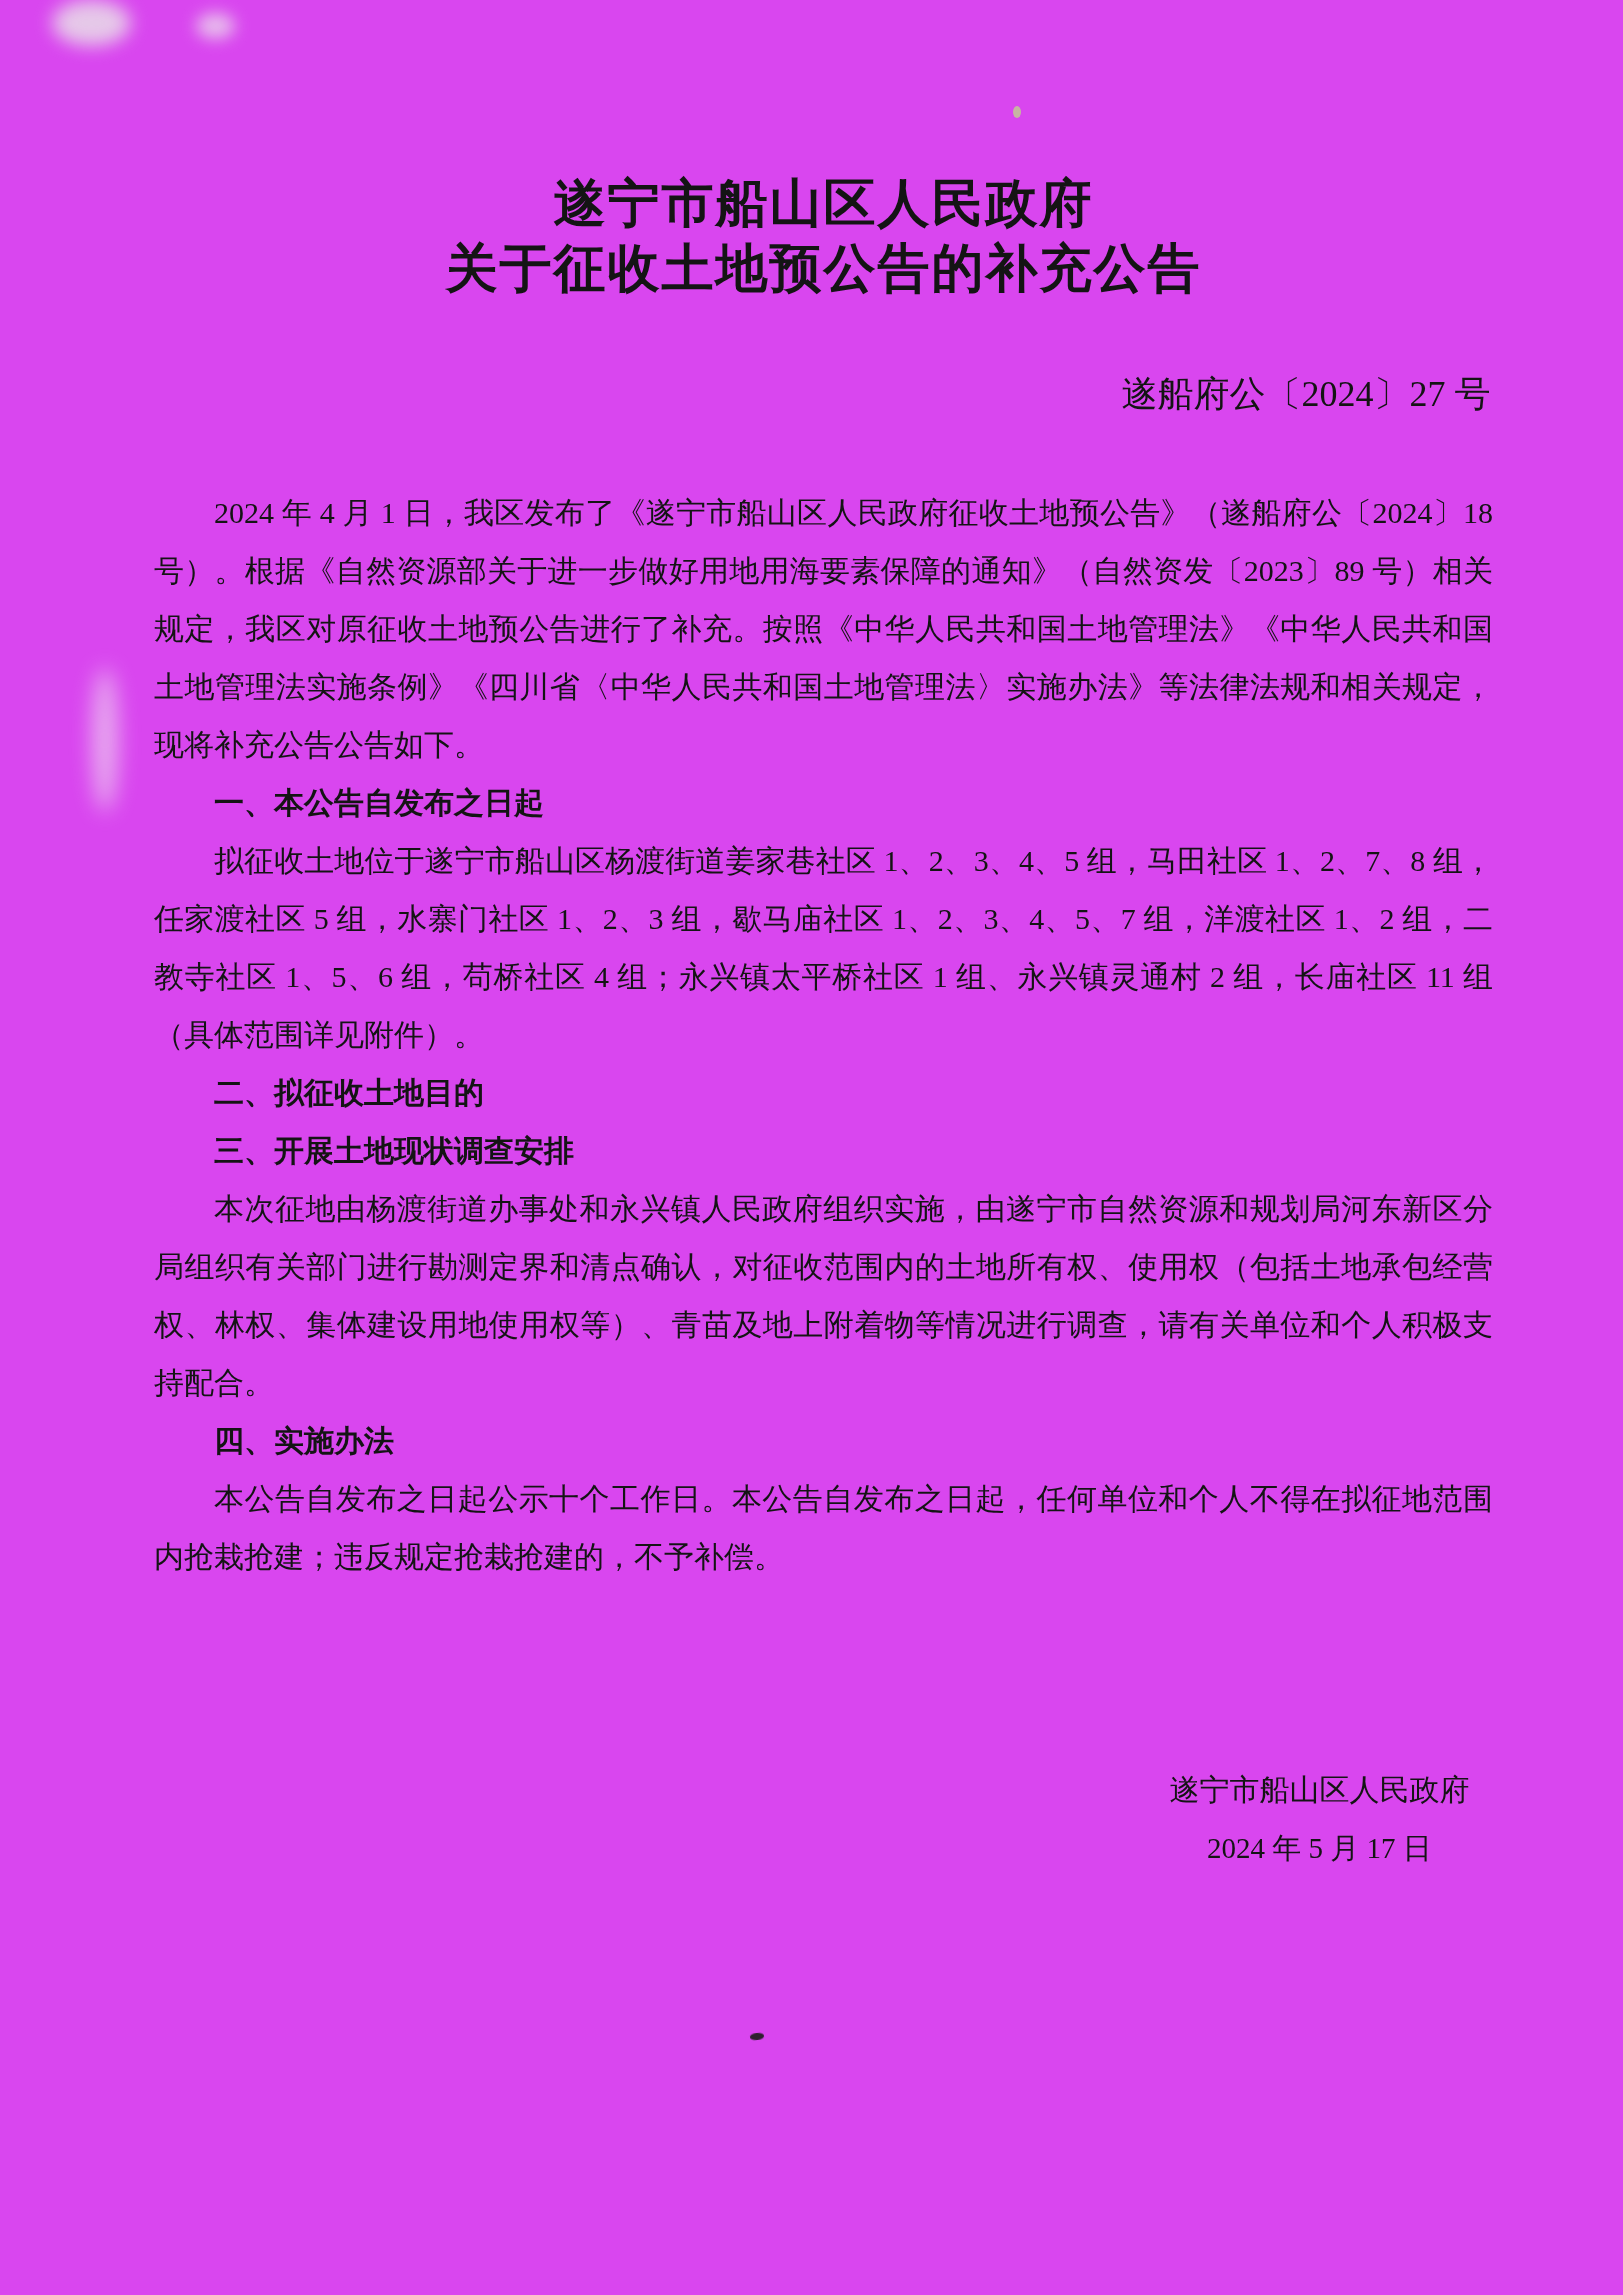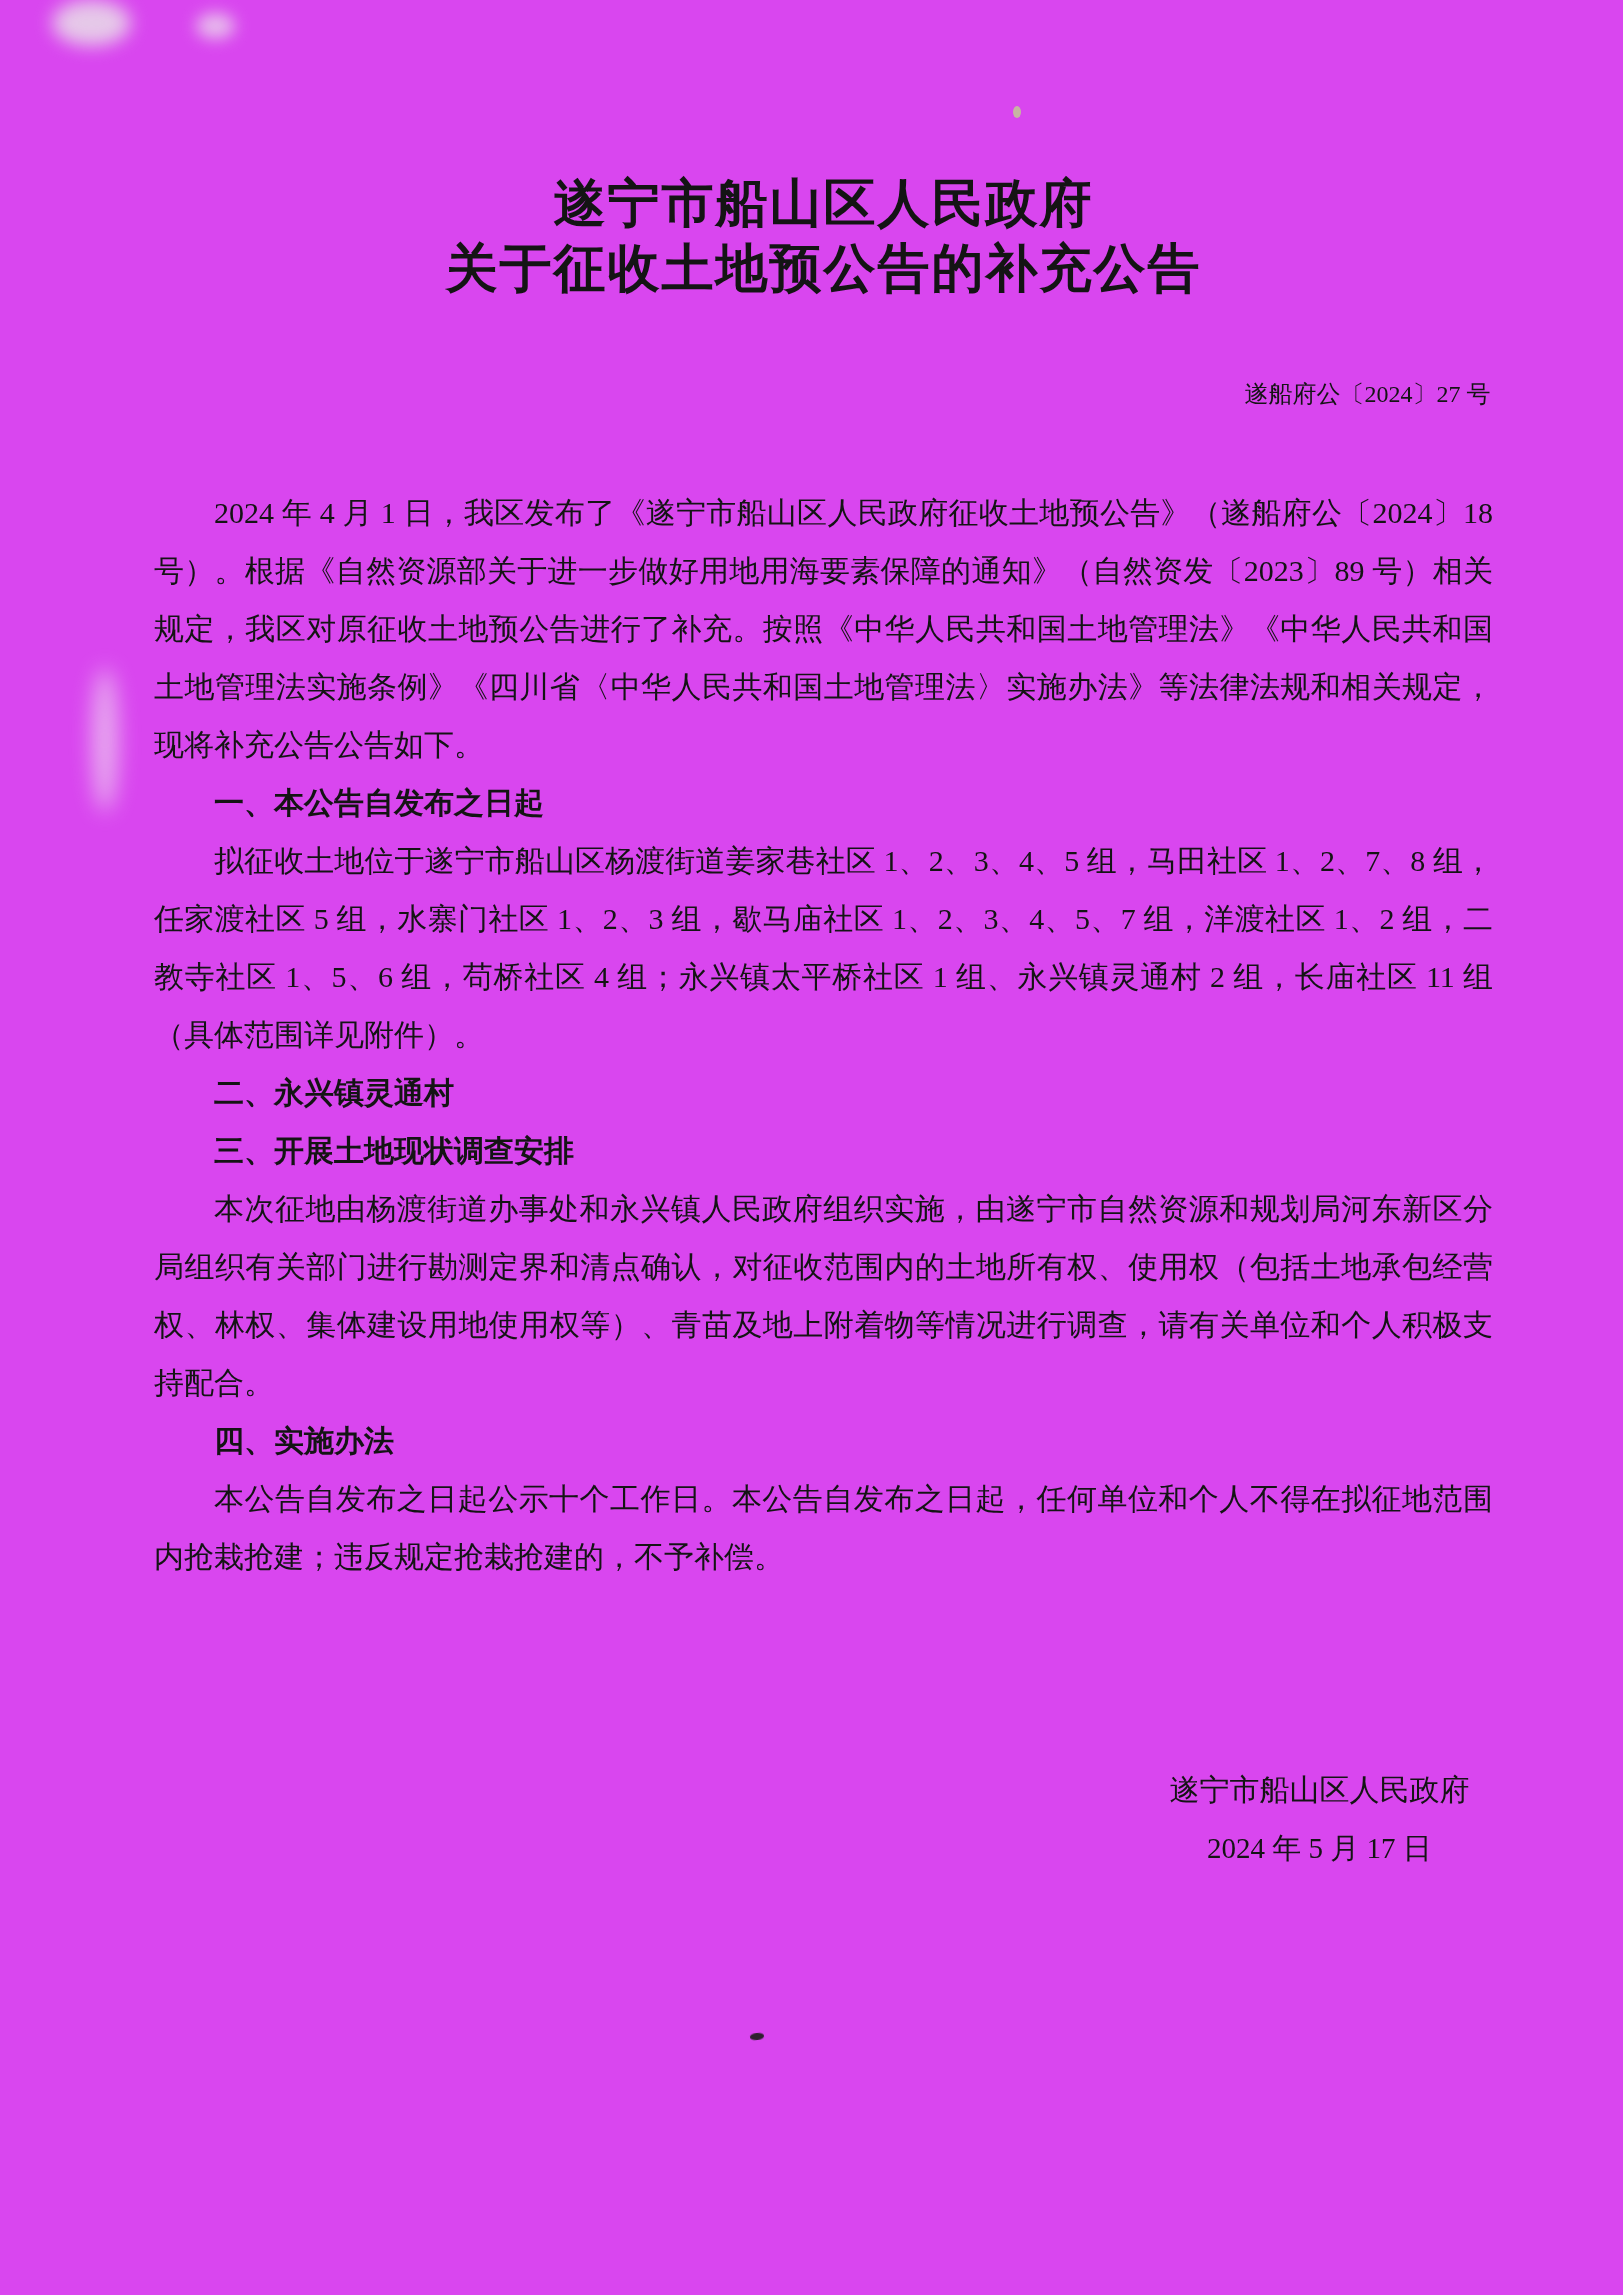--- a/index.html
+++ b/index.html
@@ -28,21 +28,21 @@
     text-align: center;
     font-size: 52px;
     line-height: 65px;
     font-weight: 700;
     letter-spacing: 2px;
   }
   .title-line { display: block; }
   .doc-number {
     margin-top: 77px;
     text-align: right;
-    font-size: 24px;
+    font-size: 36px;
     line-height: 33px;
     padding-right: 2.6px;
   }
   .body-text {
     margin-top: 73px;
     font-size: 30px;
     line-height: 58px;
     text-align: justify;
     text-justify: inter-ideograph;
   }
@@ -119,21 +119,21 @@
     </h1>
 
     <div class="doc-number">遂船府公〔2024〕27 号</div>
 
     <div class="body-text">
       <p class="para">2024 年 4 月 1 日，我区发布了《遂宁市船山区人民政府征收土地预公告》（遂船府公〔2024〕18 号）。根据《自然资源部关于进一步做好用地用海要素保障的通知》（自然资发〔2023〕89 号）相关规定，我区对原征收土地预公告进行了补充。按照《中华人民共和国土地管理法》《中华人民共和国土地管理法实施条例》《四川省〈中华人民共和国土地管理法〉实施办法》等法律法规和相关规定，现将补充公告公告如下。</p>
 
       <p class="heading">一、本公告自发布之日起</p>
       <p class="para">拟征收土地位于遂宁市船山区杨渡街道姜家巷社区 1、2、3、4、5 组，马田社区 1、2、7、8 组，任家渡社区 5 组，水寨门社区 1、2、3 组，歇马庙社区 1、2、3、4、5、7 组，洋渡社区 1、2 组，二教寺社区 1、5、6 组，苟桥社区 4 组；永兴镇太平桥社区 1 组、永兴镇灵通村 2 组，长庙社区 11 组（具体范围详见附件）。</p>
 
-      <p class="heading">二、永兴镇灵通村</p>
+      <p class="heading">二、拟征收土地目的</p>
 
       <p class="heading">三、开展土地现状调查安排</p>
       <p class="para">本次征地由杨渡街道办事处和永兴镇人民政府组织实施，由遂宁市自然资源和规划局河东新区分局组织有关部门进行勘测定界和清点确认，对征收范围内的土地所有权、使用权（包括土地承包经营权、林权、集体建设用地使用权等）、青苗及地上附着物等情况进行调查，请有关单位和个人积极支持配合。</p>
 
       <p class="heading">四、实施办法</p>
       <p class="para">本公告自发布之日起公示十个工作日。本公告自发布之日起，任何单位和个人不得在拟征地范围内抢栽抢建；违反规定抢栽抢建的，不予补偿。</p>
 
     </div>
 
     <div class="signature">

